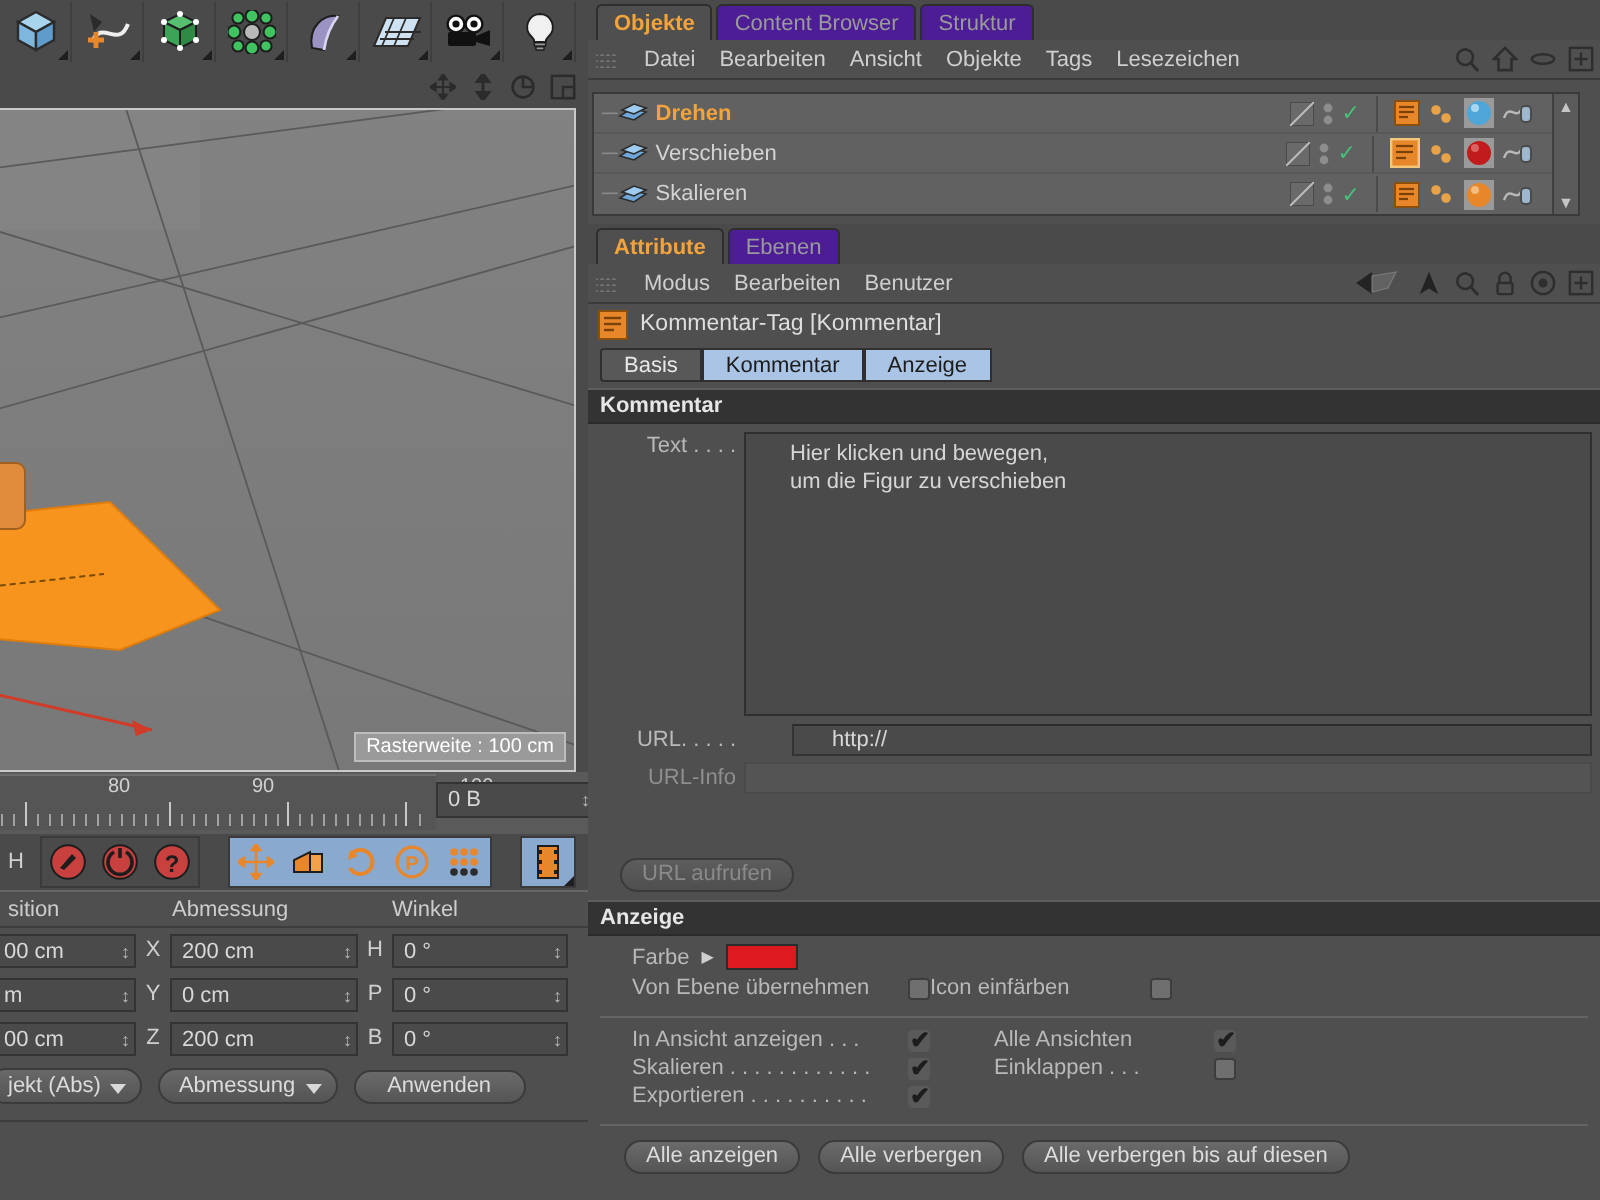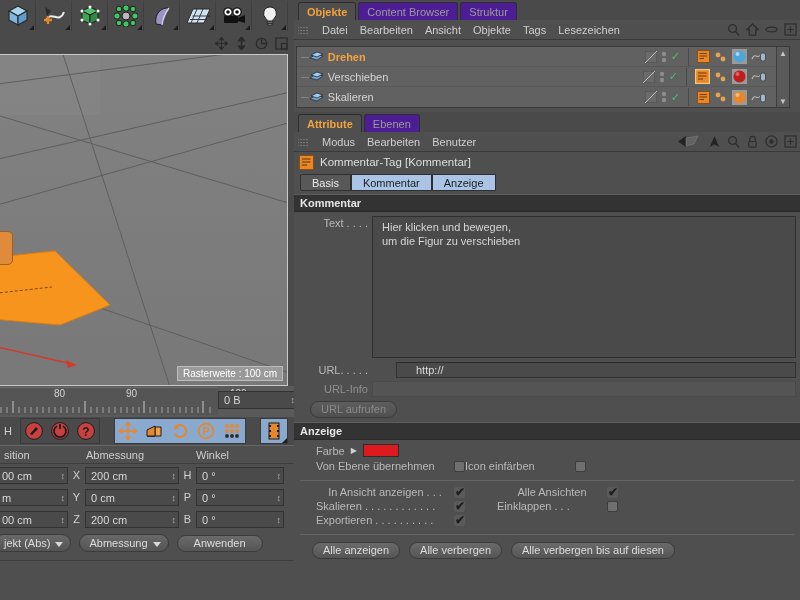--- a/index.html
+++ b/index.html
@@ -35,21 +35,21 @@
   .field { background:#4a4a4a; border:1px solid #333; border-top-color:#2b2b2b;
            color:#d8d8d8; height:16px; line-height:15px; padding:0 19px; font-size:11px; }
   .chk { width:11px; height:11px; border-radius:2px; background:#6f6f6f;
          border:1px solid #3d3d3d; display:inline-block; position:relative; }
   .chk.on { background:#5a5a5a; border-color:#5a5a5a; }
   .chk.on:after { content:"\2714"; position:absolute; left:0px; top:-3px;
                   font-size:12px; color:#1d1d1d; font-weight:bold; }
   .btn { background:linear-gradient(#6a6a6a,#555); border:1px solid #3b3b3b;
          border-radius:9px; color:#dcdcdc; font-size:11px; height:17px; line-height:15px;
          padding:0 10px; display:inline-block; }
-  .btn.disabled { color:#8a8a8a; background:linear-gradient(#5d5d5d,#4f4f4f); }
+  .btn.disabled { color:#8a8a8a; background:linear-gradient(#5d5d5d,#4f4f4f);margin-top:28px; }
 
   
   .toolpalette { position:absolute; left:0; top:0; width:294px; height:32px;
                  background:#4a4a4a; display:flex; align-items:center; }
   .tp-cell { width:36px; height:30px; position:relative;
              border-right:1px solid #3f3f3f; display:flex; align-items:center; justify-content:center; }
   .tp-cell:after { content:""; position:absolute; right:1px; bottom:1px;
                    border-left:5px solid transparent; border-bottom:5px solid #1e1e1e; }
 
   
@@ -111,21 +111,21 @@
               color:#c5c5c5; font-size:8px; }
 
   .attr { position:absolute; left:0; top:112px; width:506px; height:488px; }
   .attr-title { display:flex; align-items:center; gap:6px; height:20px; padding-left:5px; }
   .subtabs { display:flex; gap:0; padding:2px 0 3px 6px; }
   .subtab { height:17px; line-height:16px; padding:0 11px; font-size:11px;
             border:1px solid #2f2f2f; color:#1c1c1c; background:#a9c4e4; }
   .subtab.sel { background:#585858; color:#e8e8e8; border-radius:2px 0 0 2px; }
 
   .textarea { background:#4a4a4a; border:1px solid #2f2f2f; color:#d6d6d6;
-              font-size:11px; padding:3px 9px; line-height:14px; }
+              font-size:11px; padding:3px 22px; line-height:14px; }
   .hrline { height:1px; background:#646464; margin:4px 6px; }
 </style>
 </head>
 <body>
 
 <div class="app">
 
   <div class="toolpalette">
     <div class="tp-cell">
       <svg width="24" height="22" viewBox="0 0 24 22">
@@ -677,21 +677,21 @@
         <span style="color:#cfcfcf;font-size:8px;">▶</span>
         <div id="farbe-swatch" style="width: 36px; height: 13px; border: 1px solid rgb(44, 44, 44); background: rgb(220, 26, 32);"></div>
       </div>
       <div style="display:flex;align-items:center;padding:1px 0 4px 22px;">
         <div class="lbl" style="width:138px;">Von Ebene übernehmen</div>
         <span class="chk"></span>
         <div class="lbl" style="width:110px;">Icon einfärben</div>
         <span class="chk"></span>
       </div>
       <div class="hrline"></div>
-      <div style="display:flex;align-items:center;padding:1px 0 1px 22px;text-align:center;">
+      <div style="display:flex;align-items:center;padding:1px 0 1px 22px;">
         <div class="lbl" style="width:138px;">In Ansicht anzeigen  . . .</div>
         <span class="chk on"></span>
         <div class="lbl" style="width:110px;margin-left:32px;">Alle Ansichten</div>
         <span class="chk on"></span>
       </div>
       <div style="display:flex;align-items:center;padding:1px 0 1px 22px;">
         <div class="lbl" style="width:138px;">Skalieren . . . . . . . . . . . .</div>
         <span class="chk on"></span>
         <div class="lbl" style="width:110px;margin-left:32px;">Einklappen . . .</div>
         <span class="chk"></span>

